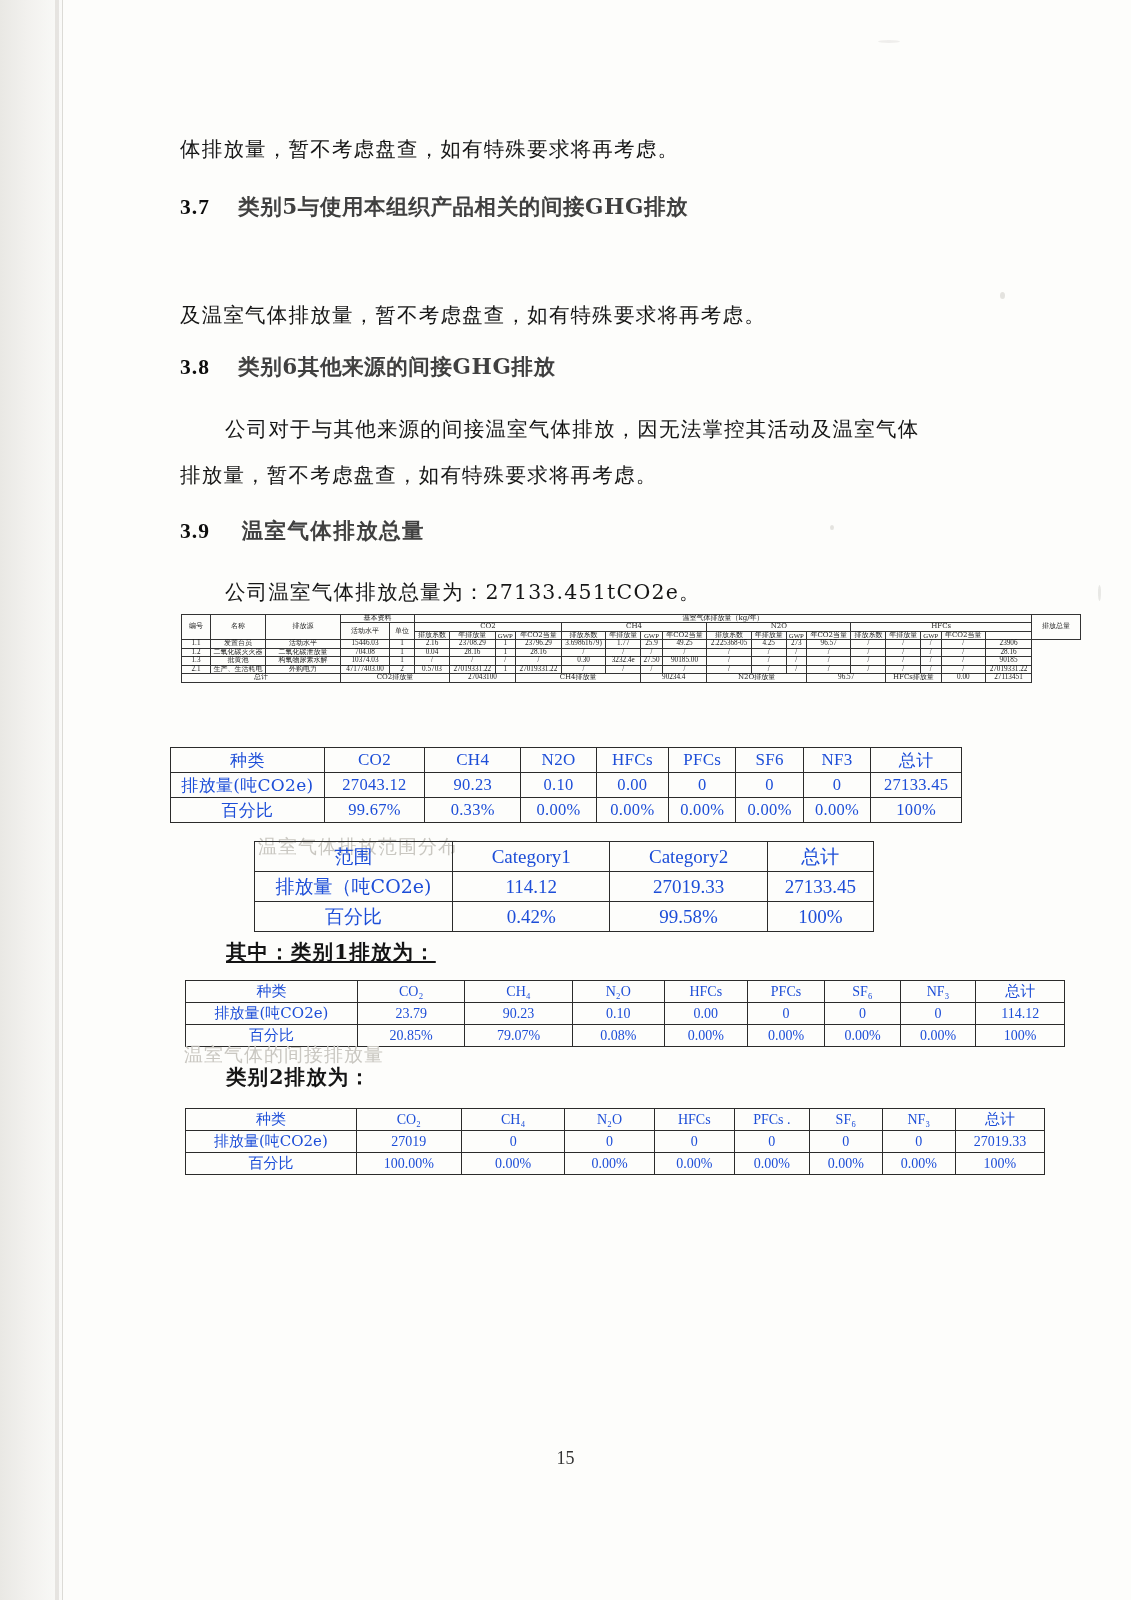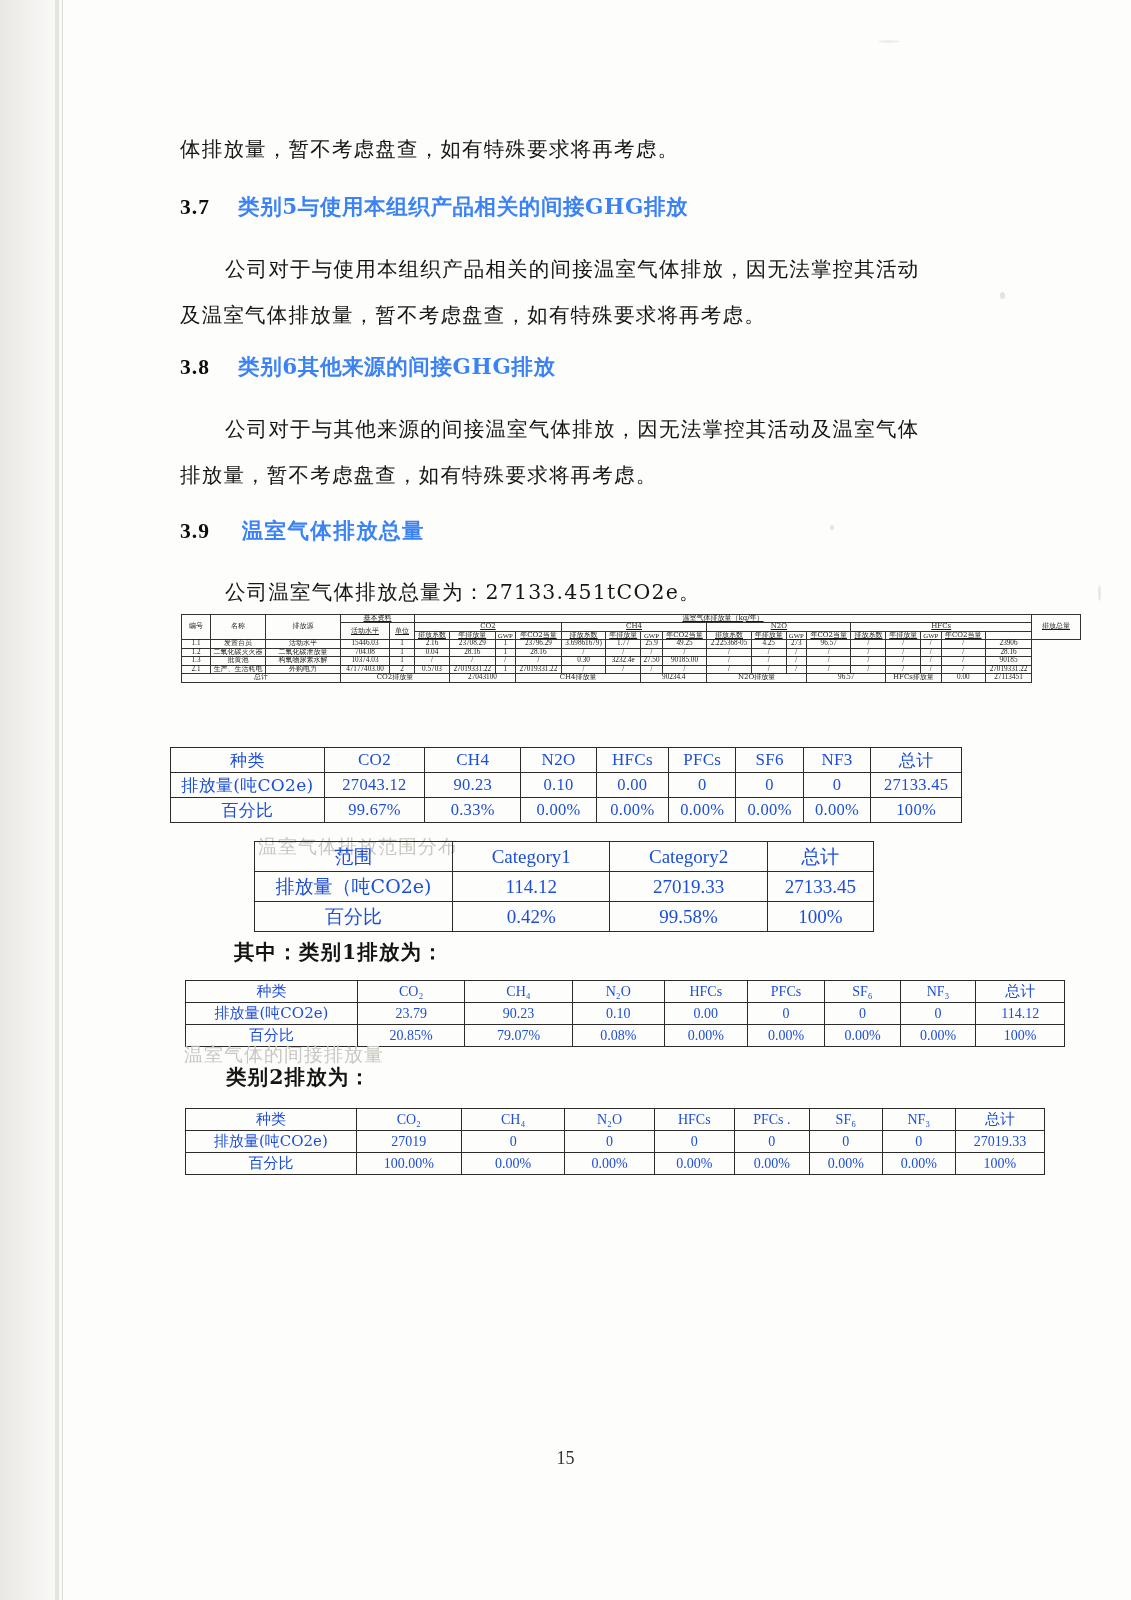--- a/index.html
+++ b/index.html
@@ -31,21 +31,21 @@
     left: 55px; top: 0; width: 4px; height: 1600px;
     background: #dedcd7;
     opacity: .7;
   }
   #content {
     position: absolute;
     left: 0; top: 0; width: 1131px; height: 1356px;
   }
   .cn {
     font-family: "DejaVu Serif", "Liberation Serif", serif;
-    color: #3b82f6;
+    color: #404040;
   }
   .para {
     position: absolute;
     font-size: 20.5px;
     letter-spacing: 1.2px;
     line-height: 46px;
     color: #161616;
     white-space: nowrap;
   }
   .h3 {
@@ -122,21 +122,21 @@
     line-height: 1.05;
   }
   .t-inv td {
     border: 1px solid #333;
     text-align: center;
     white-space: nowrap;
     padding: 0 1px;
     font-family: "Liberation Serif", serif;
   }
   .t-inv td.g { font-family: "DejaVu Serif", "Liberation Serif", serif; font-size: 7px;}
-  .t-inv .h { font-size: 6.8px; text-decoration: underline; }
+  .t-inv .h { font-size: 6.8px; }
   .pagenum {
     position: absolute;
     left: 0; right: 0;
     top: 1448px;
     text-align: center;
     font-size: 18px;
     color: #333;
     font-family: "Liberation Serif", serif;
   }
   
@@ -170,21 +170,20 @@
     <div class="smudge" style="left:878px;top:40px;width:22px;height:3px;opacity:.3"></div>
     <div class="smudge" style="left:1098px;top:585px;width:3px;height:16px;opacity:.45"></div>
 
     <div class="para cn" style="left:180px;top:126px;">体排放量，暂不考虑盘查，如有特殊要求将再考虑。</div>
 
     <div class="h3" style="left:180px;top:192px;">
       <span class="num">3.7</span>
       <span style="display:inline-block;width:12px"></span>
       <span class="cn">类别5与使用本组织产品相关的间接GHG排放</span>
     </div>
-    <div class="para cn" style="left:225px;top:246px;">公司对于与使用本组织产品相关的间接温室气体排放，因无法掌控其活动</div>
     <div class="para cn" style="left:180px;top:292px;">及温室气体排放量，暂不考虑盘查，如有特殊要求将再考虑。</div>
 
     <div class="h3" style="left:180px;top:352px;">
       <span class="num">3.8</span>
       <span style="display:inline-block;width:12px"></span>
       <span class="cn">类别6其他来源的间接GHG排放</span>
     </div>
     <div class="para cn" style="left:225px;top:406px;">公司对于与其他来源的间接温室气体排放，因无法掌控其活动及温室气体</div>
     <div class="para cn" style="left:180px;top:452px;">排放量，暂不考虑盘查，如有特殊要求将再考虑。</div>
 
@@ -400,21 +399,21 @@
       </tr>
       <tr>
         <td class="rowlab">百分比</td>
         <td>0.42%</td>
         <td>99.58%</td>
         <td>100%</td>
       </tr>
     </tbody>
       </table>
 
-    <div class="label cn" style="left:234px;top:938px;font-weight:bold;">其中：类别1排放为：</div>
+    <div class="label cn" style="left:226px;top:938px;font-weight:bold;text-decoration:underline;">其中：类别1排放为：</div>
 
     <table class="grid t-small" style="left:185px;top:980px;width:880px;">
       <tbody>
           <tr>
         <td class="rowlab" style="width:176px">种类</td>
         <td style="width:112px">CO₂</td>
         <td style="width:112px">CH₄</td>
         <td style="width:96px">N₂O</td>
         <td style="width:86px">HFCs</td>
         <td style="width:80px">PFCs</td>

